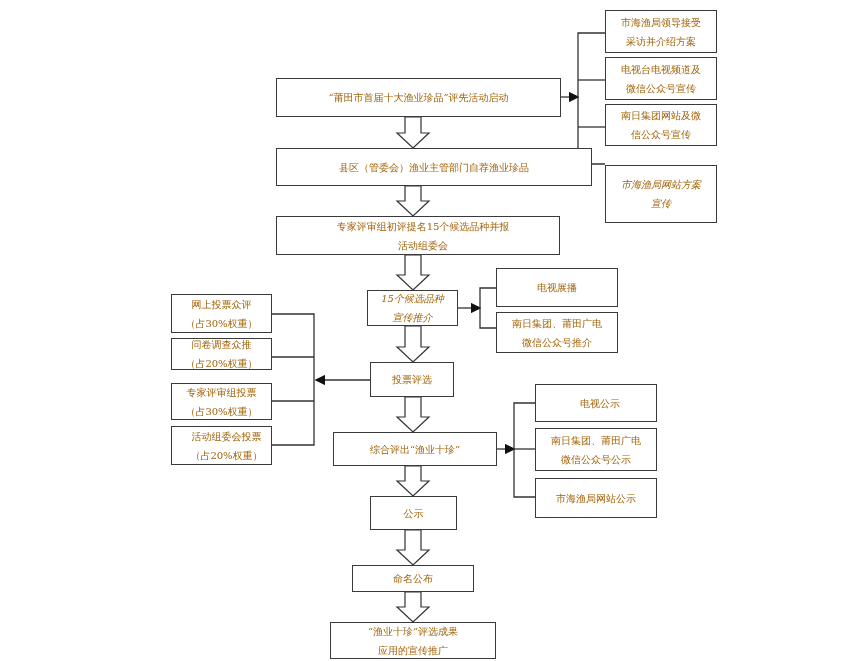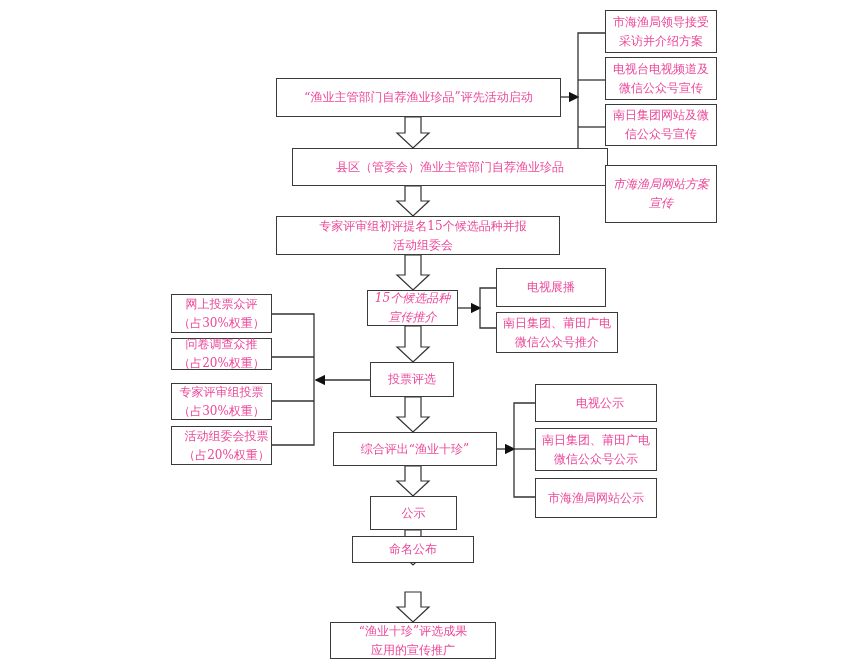--- a/index.html
+++ b/index.html
@@ -1,20 +1,20 @@
 <!DOCTYPE html>
 <html><head>
 <meta charset="utf-8">
 <style>
   html, body { margin: 0; padding: 0; background: #ffffff; }
   body { width: 860px; height: 661px; position: relative; overflow: hidden;
          font-family: "DejaVu Serif", "Liberation Serif", serif; color: #222; }
   .box { position: absolute; box-sizing: border-box; border: 1.5px solid #3a3a3a; background: #fff;
          display: flex; align-items: center; justify-content: center; text-align: center;
-         font-size: 12px; line-height: 19px; color: #ec4899; white-space: pre-line; }
+         font-size: 10px; line-height: 19px; color: #a16207; white-space: pre-line; }
   svg#links { position: absolute; left: 0; top: 0; }
 </style>
 </head>
 <body>
 
 <svg id="links" width="860" height="661">
   <defs>
     <marker id="ah" markerWidth="8" markerHeight="8" refX="7" refY="4" orient="auto">
       <path d="M0,0 L8,4 L0,8 z" fill="#111"></path>
     </marker>
@@ -43,43 +43,43 @@
       <polygon points="405,186 421,186 421,201 429,201 413,216 397,201 405,201"></polygon>
       <polygon points="405,255 421,255 421,275 429,275 413,290 397,275 405,275"></polygon>
       <polygon points="405,326 421,326 421,347 429,347 413,362 397,347 405,347"></polygon>
       <polygon points="405,397 421,397 421,417 429,417 413,432 397,417 405,417"></polygon>
       <polygon points="405,466 421,466 421,481 429,481 413,496 397,481 405,481"></polygon>
       <polygon points="405,530 421,530 421,550 429,550 413,565 397,550 405,550"></polygon>
       <polygon points="405,592 421,592 421,607 429,607 413,622 397,607 405,607"></polygon>
     </g>
 </svg>
 
-<div class="box" style="left:276px;top:78px;width:285px;height:39px;">“渔业主管部门自荐渔业珍品”评先活动启动</div>
-<div class="box" style="left:292px;top:148px;width:316px;height:38px;">县区（管委会）渔业主管部门自荐渔业珍品</div>
+<div class="box" style="left:276px;top:78px;width:285px;height:39px;">“莆田市首届十大渔业珍品”评先活动启动</div>
+<div class="box" style="left:276px;top:148px;width:316px;height:38px;">县区（管委会）渔业主管部门自荐渔业珍品</div>
 <div class="box" style="left:276px;top:216px;width:284px;height:39px;padding-left:10px;">专家评审组初评提名15个候选品种并报
 活动组委会</div>
 <div class="box" style="left:367px;top:290px;width:91px;height:36px;font-style:italic;">15个候选品种
 宣传推介</div>
 <div class="box" style="left:370px;top:362px;width:84px;height:35px;">投票评选</div>
 <div class="box" style="left:333px;top:432px;width:164px;height:34px;">综合评出“渔业十珍”</div>
 <div class="box" style="left:370px;top:496px;width:87px;height:34px;">公示</div>
-<div class="box" style="left:352px;top:536px;width:122px;height:27px;">命名公布</div>
+<div class="box" style="left:352px;top:565px;width:122px;height:27px;">命名公布</div>
 <div class="box" style="left:330px;top:622px;width:166px;height:37px;">“渔业十珍”评选成果
 应用的宣传推广</div>
 
 <div class="box" style="left:605px;top:10px;width:112px;height:43px;">市海渔局领导接受
 采访并介绍方案</div>
 <div class="box" style="left:605px;top:57px;width:112px;height:43px;">电视台电视频道及
 微信公众号宣传</div>
 <div class="box" style="left:605px;top:104px;width:112px;height:42px;">南日集团网站及微
 信公众号宣传</div>
 <div class="box" style="left:605px;top:165px;width:112px;height:58px;font-style:italic;">市海渔局网站方案
 宣传</div>
 
-<div class="box" style="left:496px;top:268px;width:110px;height:39px;">电视展播</div>
+<div class="box" style="left:496px;top:268px;width:122px;height:39px;">电视展播</div>
 <div class="box" style="left:496px;top:312px;width:122px;height:41px;">南日集团、莆田广电
 微信公众号推介</div>
 
 <div class="box" style="left:171px;top:294px;width:101px;height:39px;">网上投票众评
 （占30%权重）</div>
 <div class="box" style="left:171px;top:338px;width:101px;height:32px;">问卷调查众推
 （占20%权重）</div>
 <div class="box" style="left:171px;top:383px;width:101px;height:37px;">专家评审组投票
 （占30%权重）</div>
 <div class="box" style="left:171px;top:426px;width:101px;height:39px;padding-left:10px;">活动组委会投票

